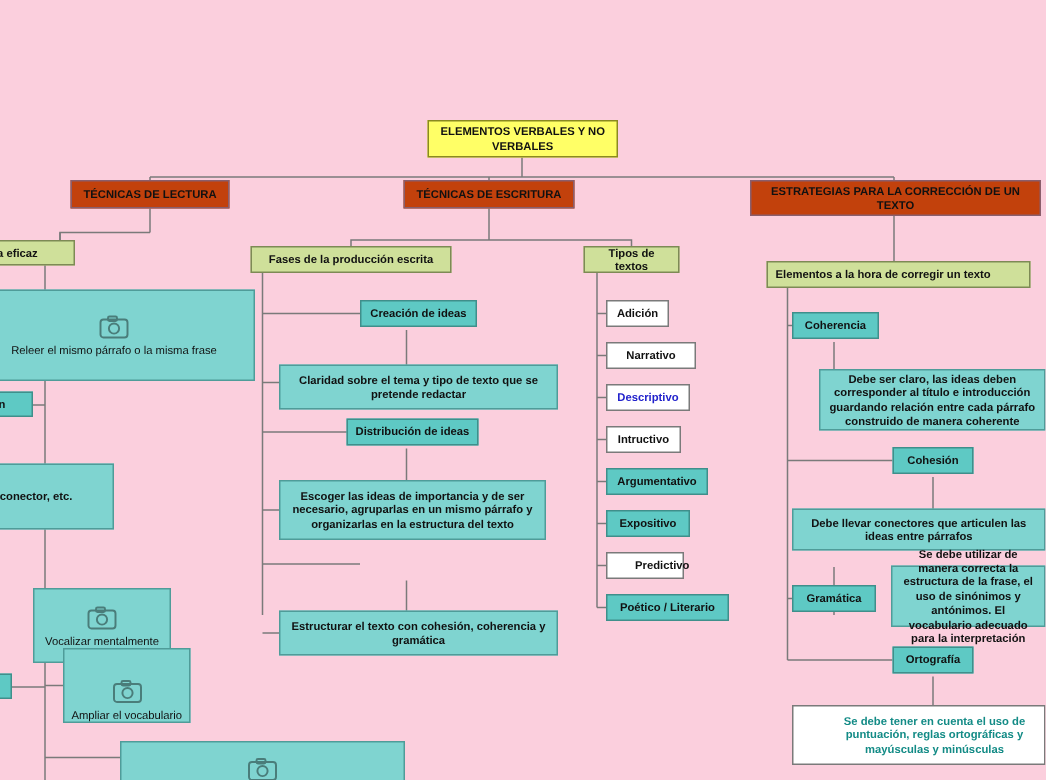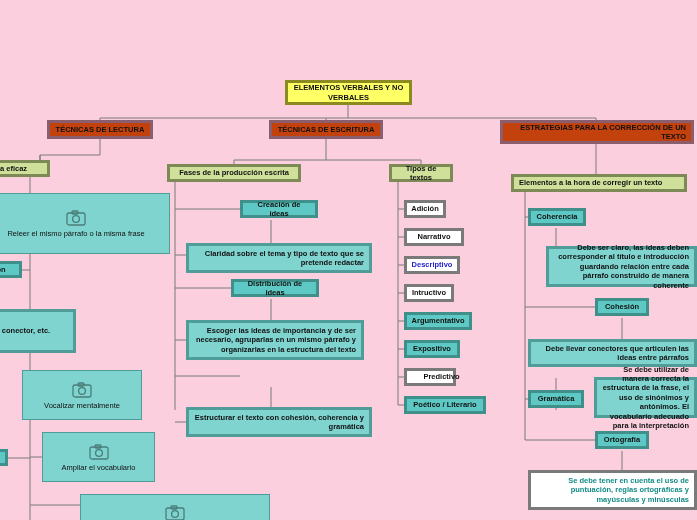--- a/index.html
+++ b/index.html
@@ -16,31 +16,31 @@
   }
   #canvas {
     position: absolute;
     left: 0; top: 0;
     width: 697px;
     height: 520px;
   }
   .node {
     position: absolute;
     box-sizing: border-box;
-    border: 3px solid #1d4ed8;
+    border: 1px solid #1d4ed8;
     font-size: 7.5px;
     font-weight: bold;
     line-height: 1.25;
     padding: 4px 5px;
     display: flex;
     align-items: center;
     color: #111;
   }
   .node.center-txt { justify-content: center; text-align: center; }
-  .node.left-txt { justify-content: flex-start; text-align: right; }
+  .node.left-txt { justify-content: flex-start; text-align: center; }
 
   
   .n-yellow  { background: #ffff66; border-color: #8a8a20; }
   .n-pink    { background: #c2410c; border-color: #8a5e6c; }
   .n-green   { background: #cfe09a; border-color: #7d8a55; }
   .n-teal    { background: #5ec9c4; border-color: #3f8f8b; }
   .n-tealbox { background: #7fd4d0; border-color: #4f9c99; }
   .n-white   { background: #ffffff; border-color: #7a7a7a; }
 
   .lbl-blue { color: #2222cc; }
@@ -169,36 +169,36 @@
   </div>
 
   <div class="node n-teal left-txt" style="left:-22px; top:261px; width:44px; height:17px;">
     <span>ación</span>
   </div>
 
   <div class="node n-tealbox left-txt" style="left:-22px; top:309px; width:98px; height:44px;">
     <span>ora, conector, etc.</span>
   </div>
 
-  <div class="imgnode" style="left:22px; top:370px; width:120px; height:50px;">
+  <div class="imgnode" style="left:22px; top:392px; width:92px; height:50px;">
     <div class="cam">
       <svg width="20" height="16" viewBox="0 0 20 16">
         <rect x="1" y="3" width="18" height="12" rx="2" fill="none" stroke="#4a7d7a" stroke-width="1.3"></rect>
         <rect x="6" y="1" width="6" height="3" rx="1" fill="none" stroke="#4a7d7a" stroke-width="1.3"></rect>
         <circle cx="10" cy="9" r="3.4" fill="none" stroke="#4a7d7a" stroke-width="1.3"></circle>
       </svg>
     </div>
     <div class="caption">Vocalizar mentalmente</div>
   </div>
 
   <div class="node n-teal left-txt" style="left:-22px; top:449px; width:30px; height:17px;">
     
   </div>
 
-  <div class="imgnode" style="left:42px; top:432px; width:113px; height:50px;">
+  <div class="imgnode" style="left:42px; top:432px; width:85px; height:50px;justify-content:flex-end;">
     <div class="cam">
       <svg width="20" height="16" viewBox="0 0 20 16">
         <rect x="1" y="3" width="18" height="12" rx="2" fill="none" stroke="#4a7d7a" stroke-width="1.3"></rect>
         <rect x="6" y="1" width="6" height="3" rx="1" fill="none" stroke="#4a7d7a" stroke-width="1.3"></rect>
         <circle cx="10" cy="9" r="3.4" fill="none" stroke="#4a7d7a" stroke-width="1.3"></circle>
       </svg>
     </div>
     <div class="caption">Ampliar el vocabulario</div>
   </div>
 

